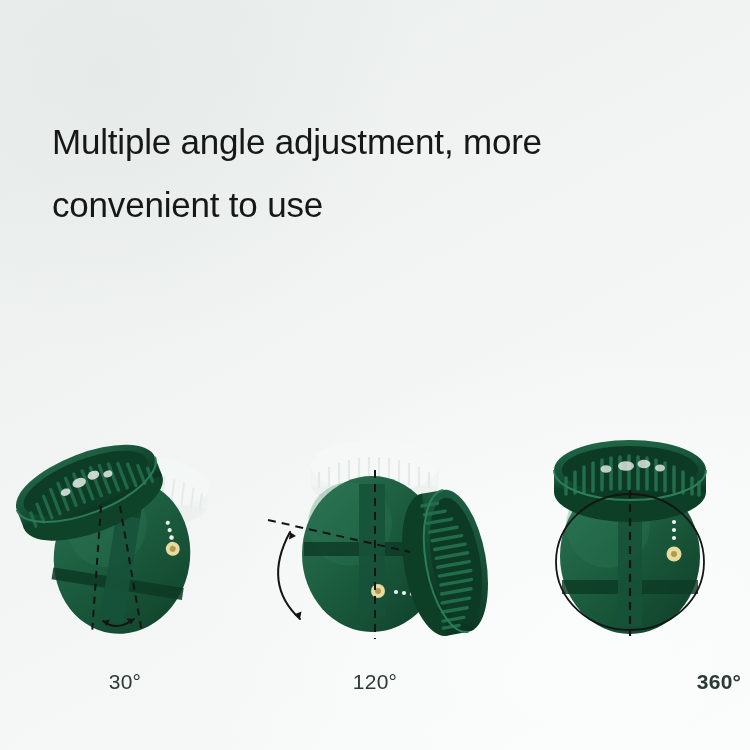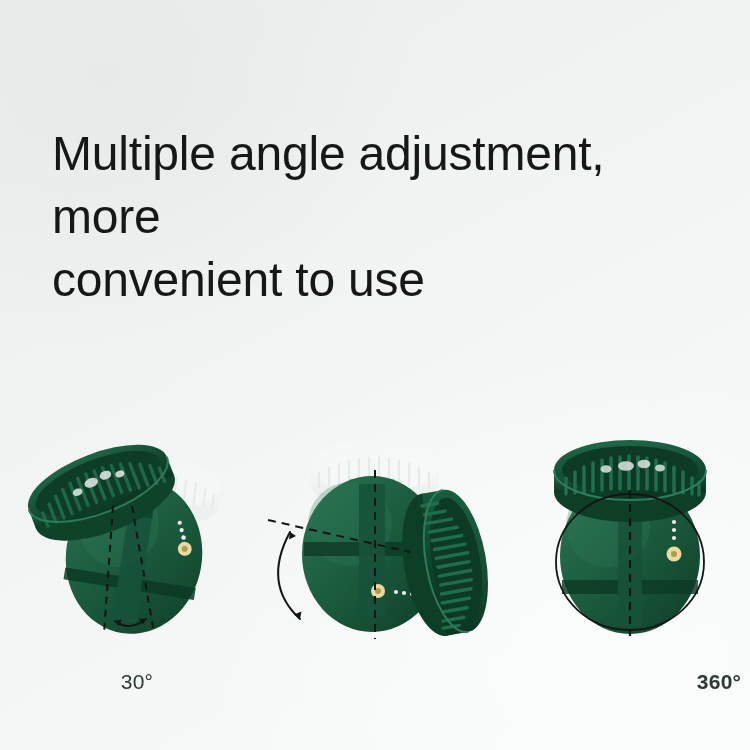--- a/index.html
+++ b/index.html
@@ -22,45 +22,45 @@
       radial-gradient(ellipse 620px 520px at 78% 88%, #fbfcfc 0%, rgba(251,252,252,0) 62%),
       radial-gradient(ellipse 520px 460px at 14% 10%, #e6ebea 0%, rgba(230,235,234,0) 60%),
       linear-gradient(152deg, #e9eeed 0%, #f1f4f3 42%, #f6f8f7 72%, #fafbfb 100%);
     overflow: hidden;
   }
 
   
   .headline {
     position: absolute;
     left: 52px;
-    top: 122px;
+    top: 110px;
     width: 660px;
     color: #171717;
-    font-size: 48px;
+    font-size: 35px;
     line-height: 63px;
     font-weight: 400;
     letter-spacing: -0.2px;
     white-space: pre-line;
   }
 
   
   .panels {
     position: absolute;
     left: 0;
     top: 414px;
     width: 750px;
     height: 300px;
   }
   .panel {
     position: absolute;
     top: 0;
     width: 250px;
     height: 300px;
   }
-  .panel.p0 { left: 12px; }
+  .panel.p0 { left: 0px; }
   .panel.p1 { left: 250px; }
   .panel.p2 { left: 500px; font-weight: bold; }
 
   .art {
     position: absolute;
     left: 0;
     top: 0;
     width: 250px;
     height: 240px;
   }
@@ -261,20 +261,21 @@
         </g>
 
         <g stroke="#141414" fill="none">
           <line x1="125" y1="56" x2="125" y2="225" stroke-width="2" stroke-dasharray="8 6"></line>
           <line x1="18" y1="106" x2="160" y2="138" stroke-width="2" stroke-dasharray="8 6"></line>
           <path d="M 40 118 Q 12 170 50 205" stroke-width="2" stroke-linecap="round"></path>
           <path d="M 40 118 l -1 7.5 l 7 -3.5 z" fill="#141414" stroke="none"></path>
           <path d="M 50 205 l 1.5 -7.5 l -7.5 3 z" fill="#141414" stroke="none"></path>
         </g>
       </svg>
+      <div class="caption">120°</div>
     </div>
 
     <div class="panel p2">
       <svg class="art" viewBox="0 0 250 240" xmlns="http://www.w3.org/2000/svg">
         <defs>
           <linearGradient id="bodyG3" x1="0" y1="0" x2="1" y2="1">
             <stop offset="0%" stop-color="#2b7353"></stop>
             <stop offset="45%" stop-color="#1c5d3f"></stop>
             <stop offset="100%" stop-color="#0e3e28"></stop>
           </linearGradient>

